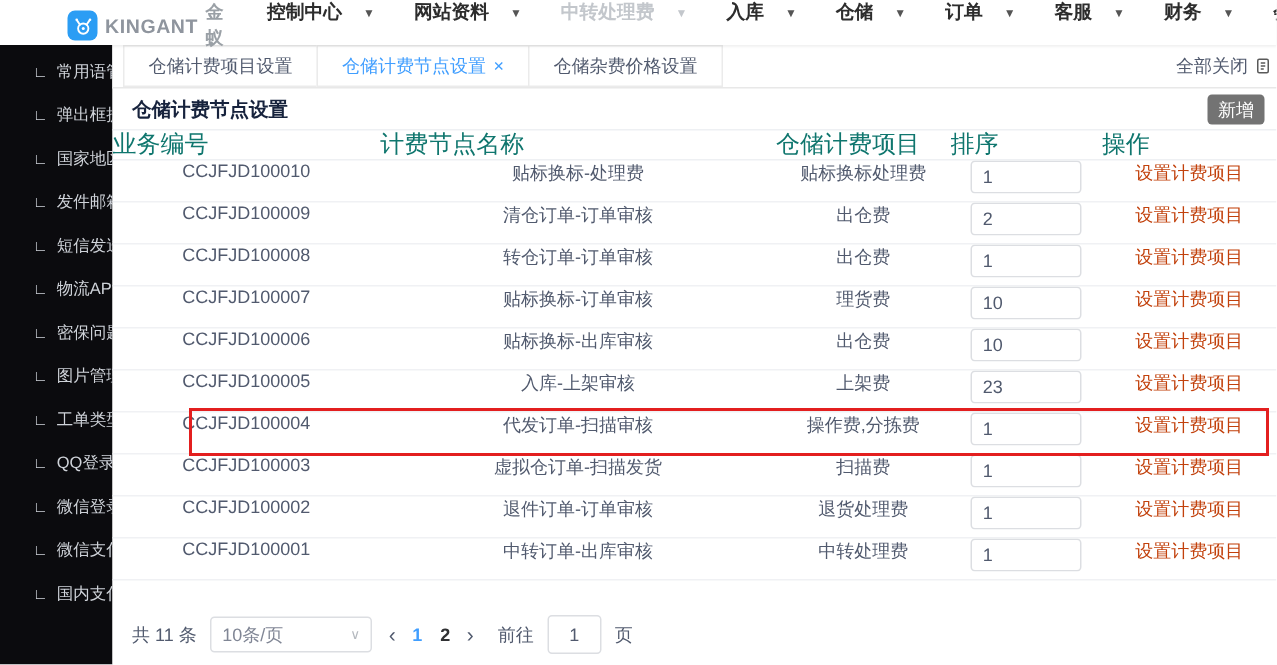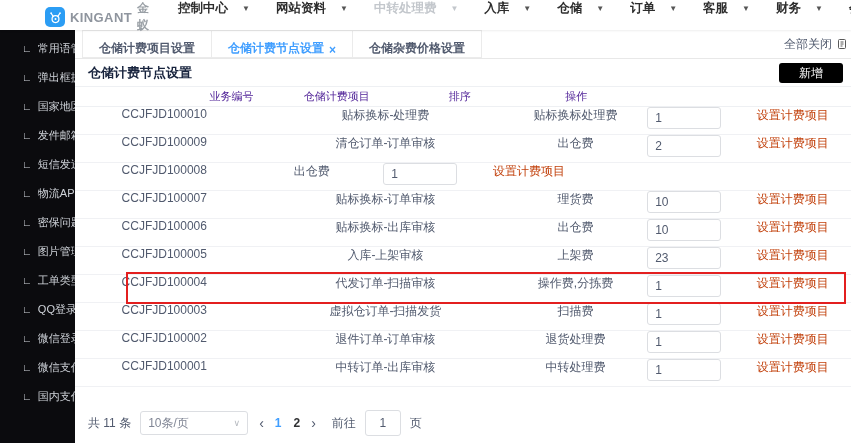--- a/index.html
+++ b/index.html
@@ -30,35 +30,35 @@
   
   .sidebar{position:absolute;top:30px;left:0;width:75px;height:413px;background:#0b0b0e;
     overflow:hidden;padding-top:4px;box-sizing:border-box;}
   .side-item{height:29px;line-height:29px;color:#cfd3d9;font-size:11px;padding-left:22px;
     white-space:nowrap;cursor:pointer;overflow:hidden;}
   .side-prefix{margin-right:3px;font-size:10px;color:#cfd3d9;}
   
   .main{position:absolute;top:30px;left:75px;width:776px;height:413px;background:#fff;}
   .tabbar{height:28px;display:flex;align-items:stretch;border-bottom:1px solid #e8e8e8;padding-left:8px;background:#fff;}
   .tabs-wrap{display:flex;align-items:stretch;}
-  .tab{display:flex;align-items:flex-end;gap:5px;padding:0 16px;font-size:12px;color:#515a6e;
-    border:1px solid #ebebeb;margin-left:-1px;background:#fff;cursor:pointer;white-space:nowrap;font-weight:bold;}
+  .tab{display:flex;align-items:center;gap:5px;padding:0 16px;font-size:12px;color:#515a6e;
+    border:1px solid #ebebeb;margin-left:-1px;background:#fff;cursor:pointer;white-space:nowrap;}
   .tab.active{color:#409eff;}
   .tab-close{font-size:12px;color:#409eff;cursor:pointer;}
   .close-all{margin-left:auto;display:flex;align-items:center;gap:4px;font-size:12px;color:#515a6e;
     padding-right:3px;cursor:pointer;white-space:nowrap;}
   .close-all svg{width:12px;height:12px;}
   
   .content{position:relative;height:384px;}
   .page-head{height:27px;display:flex;align-items:center;padding:0 8px 0 13px;}
   .page-title{font-size:13px;font-weight:700;color:#17233d;}
-  .btn-add{margin-left:auto;background:#000000;color:#fff;font-size:12px;height:20px;line-height:20px;
-    padding:0 20px;border-radius:3px;border:none;cursor:pointer;font-family:inherit;}
+  .btn-add{margin-left:auto;background:#737373;color:#fff;font-size:12px;height:20px;line-height:20px;
+    padding:0 7px;border-radius:3px;border:none;cursor:pointer;font-family:inherit;}
   .thead{display:flex;align-items:center;height:19px;border-top:1px solid #eef0f3;border-bottom:1px solid #eef0f3;}
-  .th{font-size:11px;color:#4c1d95;text-align:right;white-space:nowrap;overflow:hidden;}
+  .th{font-size:16px;color:#0f766e;text-align:left;white-space:nowrap;overflow:hidden;}
   .col0{width:23%;}.col1{width:34%;}.col2{width:15%;}.col3{width:13%;}.col4{width:15%;}
   .trow{display:flex;align-items:flex-start;height:27px;border-bottom:1px solid #f0f1f4;position:relative;}
   .td{font-size:12px;color:#515a6e;text-align:center;white-space:nowrap;overflow:hidden;}
   .sort-input{width:58px;height:20px;border:1px solid #dcdee2;border-radius:3px;font-size:12px;
     color:#515a6e;padding:0 7px;font-family:inherit;box-sizing:content-box;}
   .action-link{color:#c2410c;font-size:12px;text-decoration:none;cursor:pointer;}
   .trow.highlight::after{content:"";position:absolute;left:51px;right:5px;top:-3px;bottom:-2px;
     border:2px solid #e31f1f;pointer-events:none;z-index:5;}
   
   .pagination{display:flex;align-items:center;gap:9px;padding:0 13px;margin-top:23px;
@@ -233,20 +233,21 @@
   </div>
 
   <div class="content">
     <div class="page-head">
       <span class="page-title">仓储计费节点设置</span>
       <button class="btn-add">新增</button>
     </div>
 
     <div class="thead">
         <div class="th col0">业务编号</div>
+        <div class="th col1">计费节点名称</div>
         <div class="th col2">仓储计费项目</div>
         <div class="th col3">排序</div>
         <div class="th col4">操作</div>
       </div>
     <div class="tbody">
         <div class="trow">
     <div class="td c-id col0">CCJFJD100010</div>
     <div class="td c-node col1">贴标换标-处理费</div>
     <div class="td c-project col2">贴标换标处理费</div>
     <div class="td col3">
@@ -262,20 +263,21 @@
     <div class="td c-project col2">出仓费</div>
     <div class="td col3">
       <input class="sort-input" value="2" style="">
     </div>
     <div class="td col4">
       <a class="action-link">设置计费项目</a>
     </div>
   </div>
         <div class="trow">
     <div class="td c-id col0">CCJFJD100008</div>
+    <div class="td c-node col1">转仓订单-订单审核</div>
     <div class="td c-project col2">出仓费</div>
     <div class="td col3">
       <input class="sort-input" value="1" style="">
     </div>
     <div class="td col4">
       <a class="action-link">设置计费项目</a>
     </div>
   </div>
         <div class="trow">
     <div class="td c-id col0">CCJFJD100007</div>

